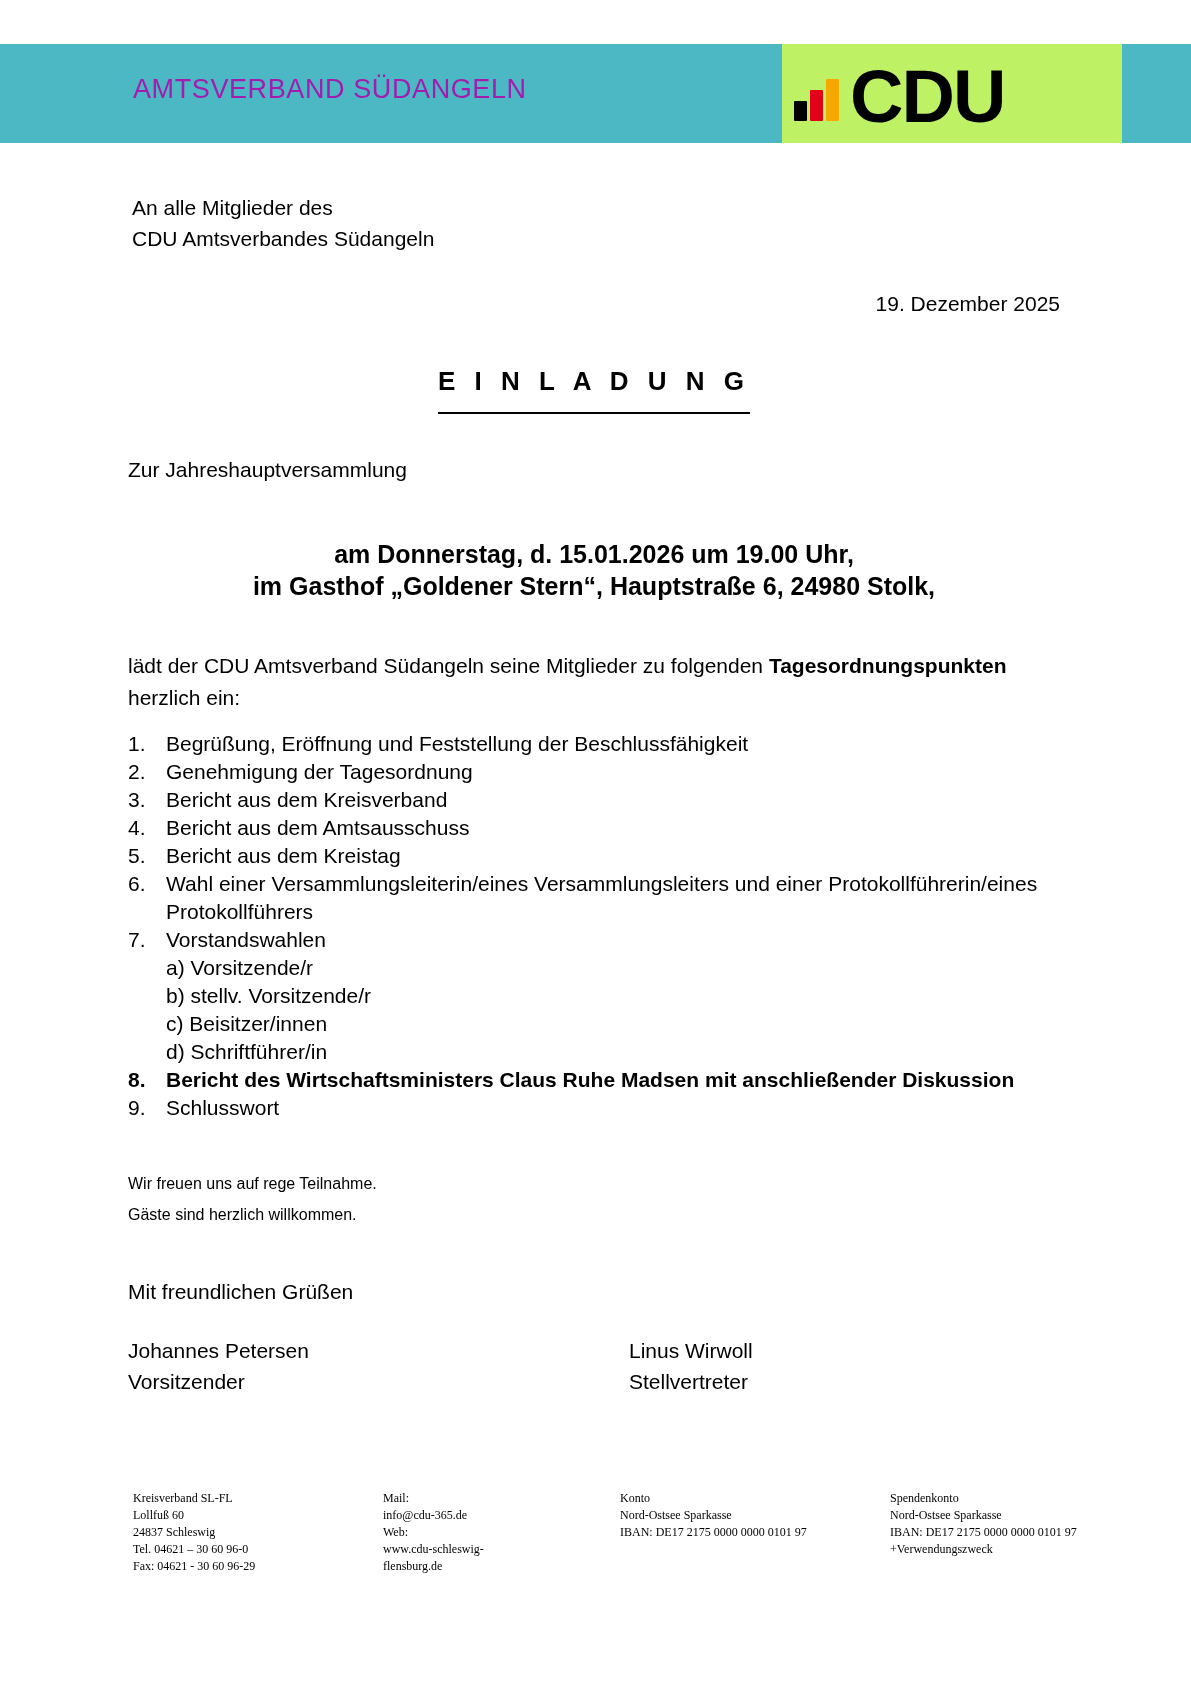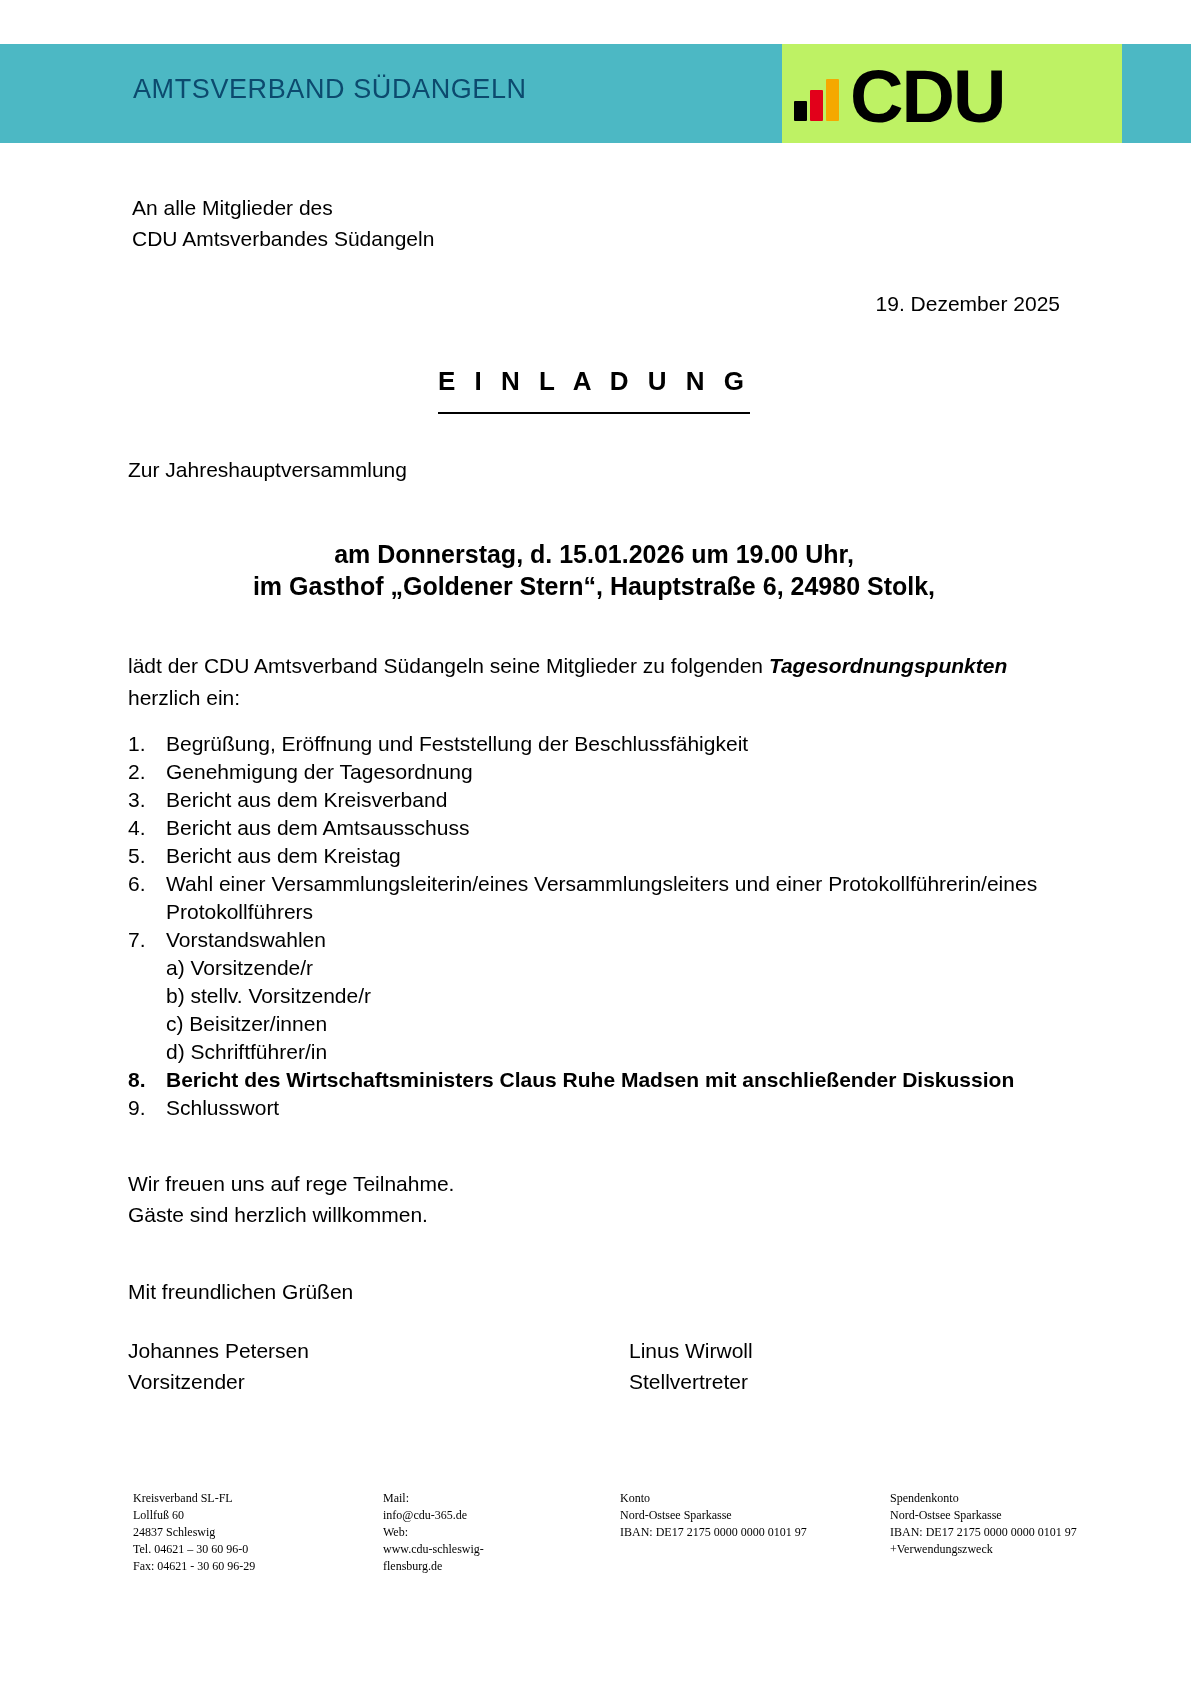--- a/index.html
+++ b/index.html
@@ -39,21 +39,21 @@
     width: 69px;
     height: 99px;
     background: #4cb8c4;
   }
   .header-title {
     position: absolute;
     top: 30px;
     left: 133px;
     font-size: 27px;
     letter-spacing: 0.6px;
-    color: #0c4a6e;
+    color: #a21caf;
     white-space: nowrap;
   }
   .logo {
     position: absolute;
     top: 0;
     left: 782px;
     width: 340px;
     height: 99px;
     background: #bef264;
     display: flex;
@@ -140,21 +140,21 @@
     line-height: 32px;
   }
   .intro {
     position: absolute;
     top: 650px;
     left: 128px;
     width: 900px;
     font-size: 21px;
     line-height: 32px;
   }
-  .intro b { font-weight: bold; font-style: italic; }
+  .intro b { font-weight: bold; }
 
   .agenda {
     position: absolute;
     top: 730px;
     left: 128px;
     width: 920px;
     font-size: 21px;
     line-height: 28px;
   }
   .agenda-item {
@@ -172,21 +172,21 @@
   .agenda-item + .agenda-item { margin-top: 0px; }
   .agenda-sub {
     margin-left: 38px;
   }
   .bold { font-weight: bold; }
 
   .closing {
     position: absolute;
     top: 1168px;
     left: 128px;
-    font-size: 21px;
+    font-size: 16px;
     line-height: 31px;
   }
   .regards {
     position: absolute;
     top: 1280px;
     left: 128px;
     font-size: 21px;
   }
   .sign-left {
     position: absolute;

